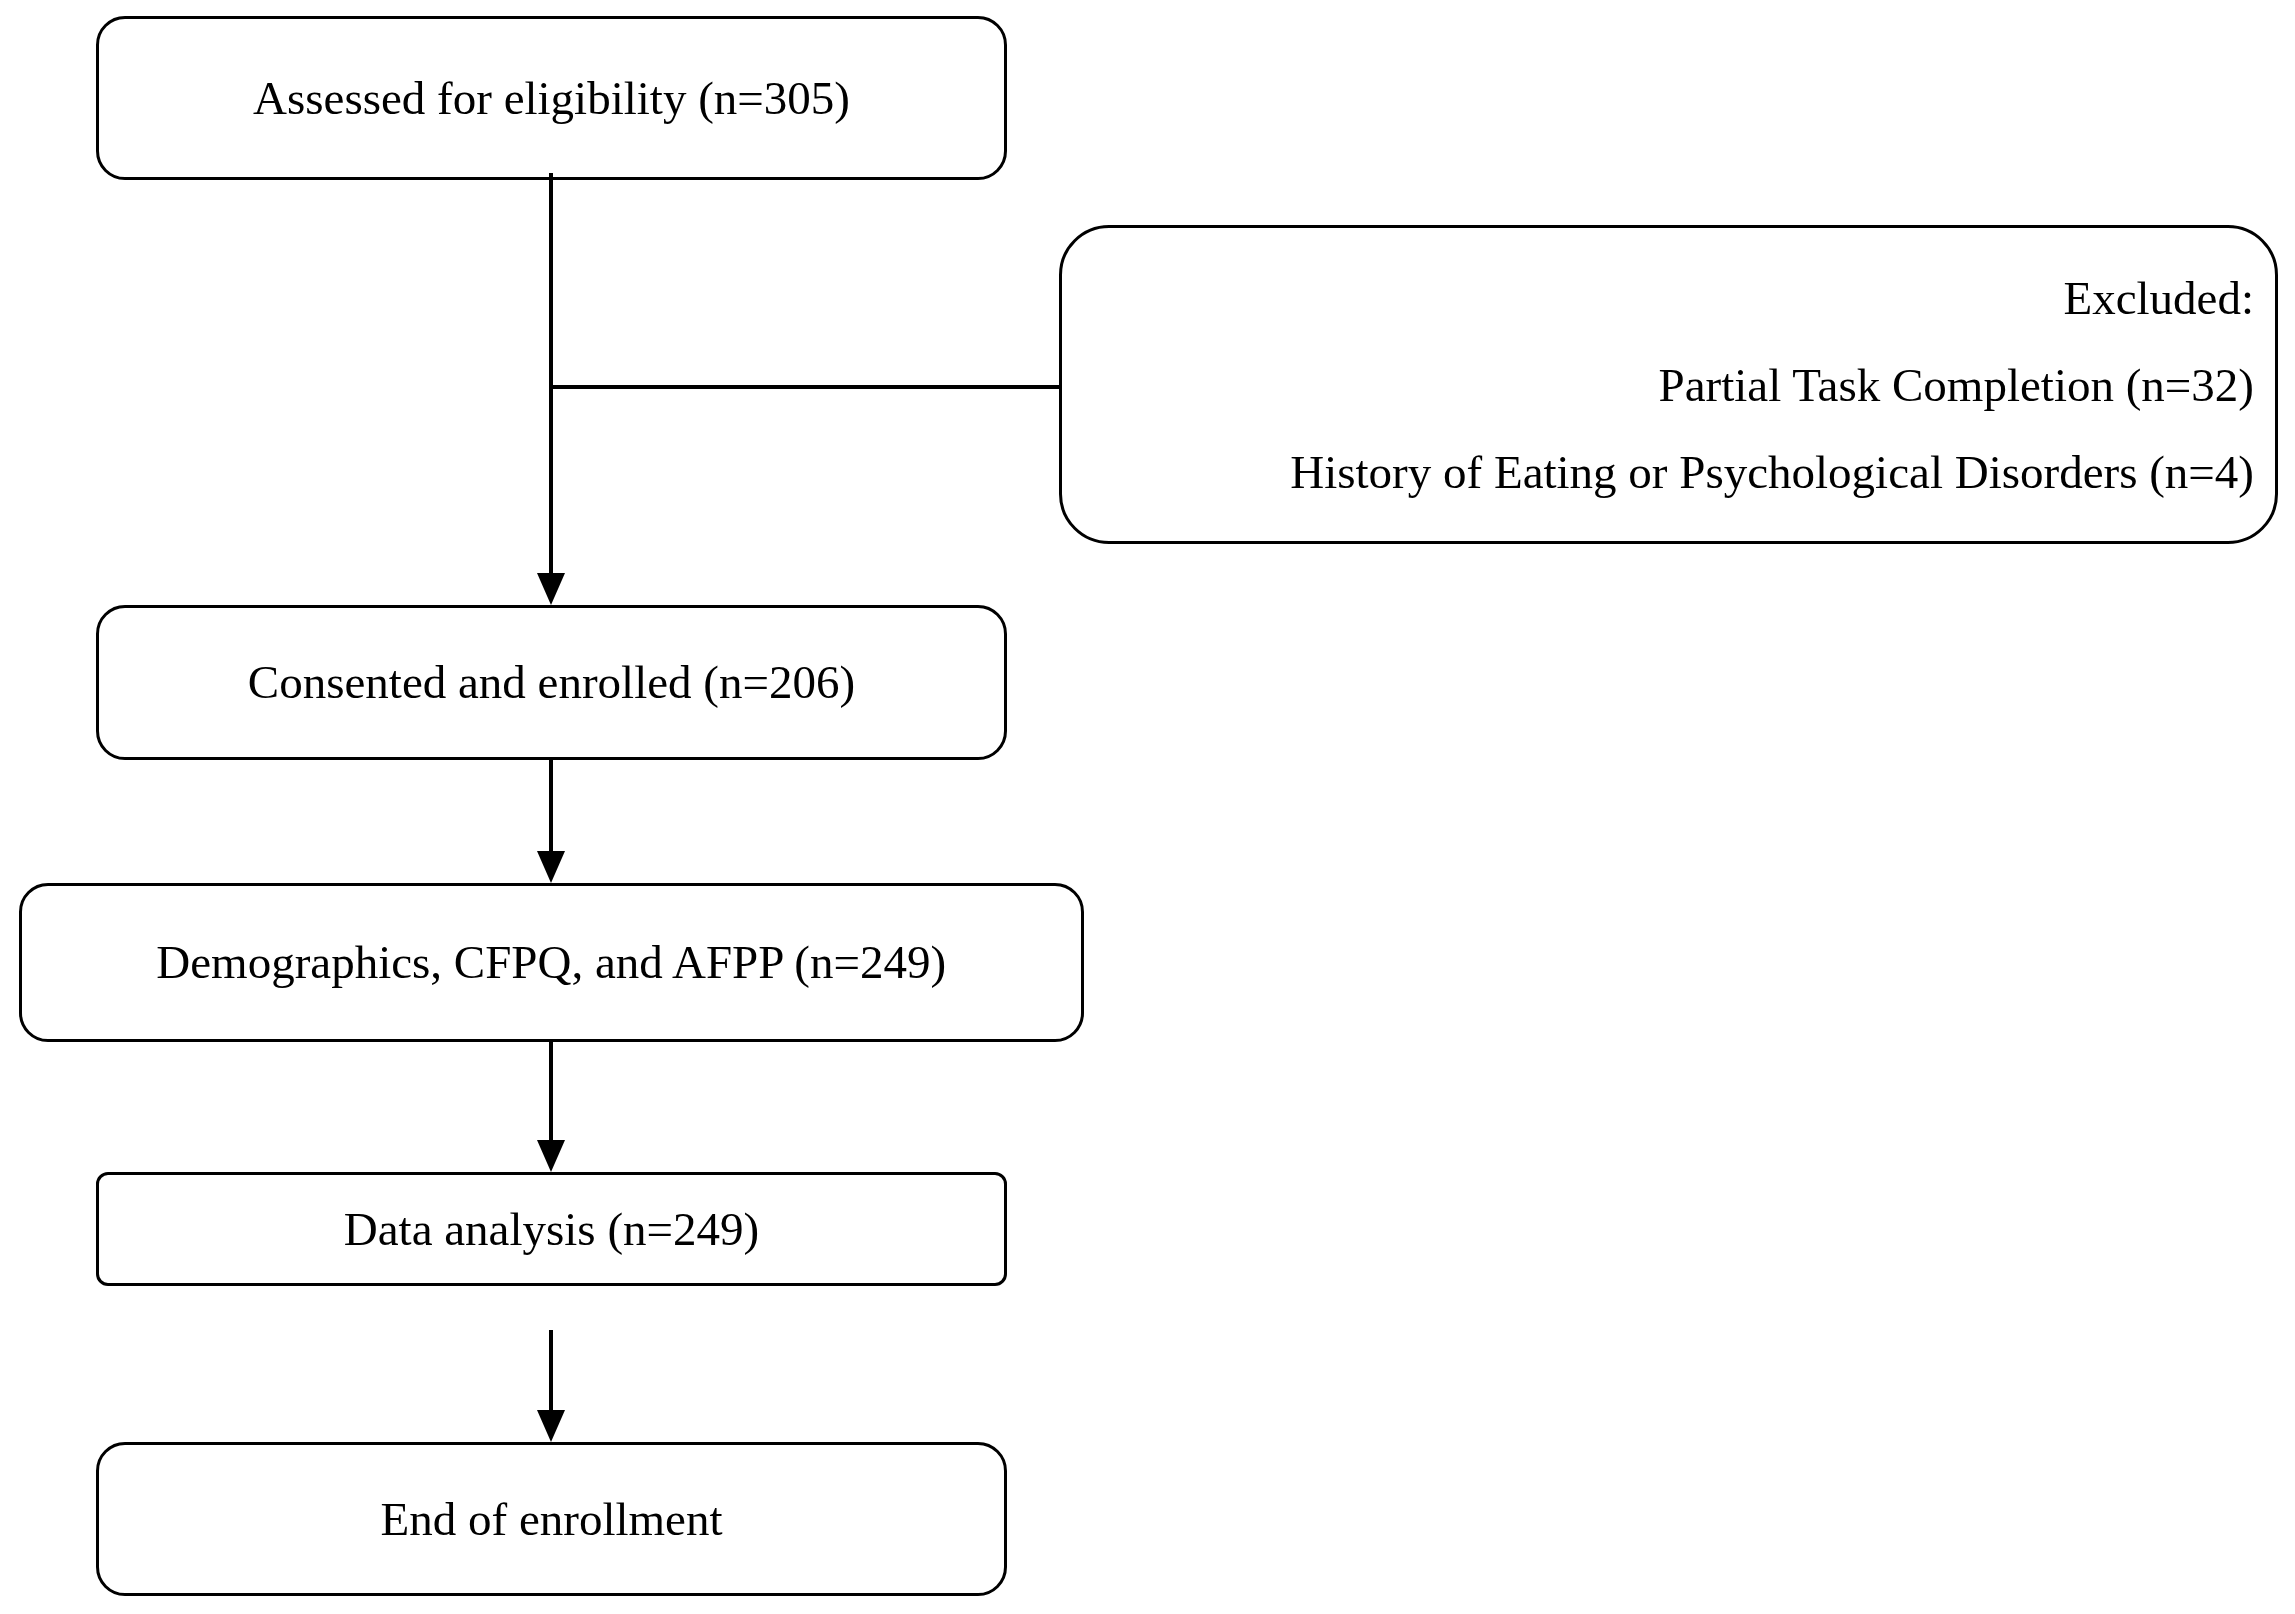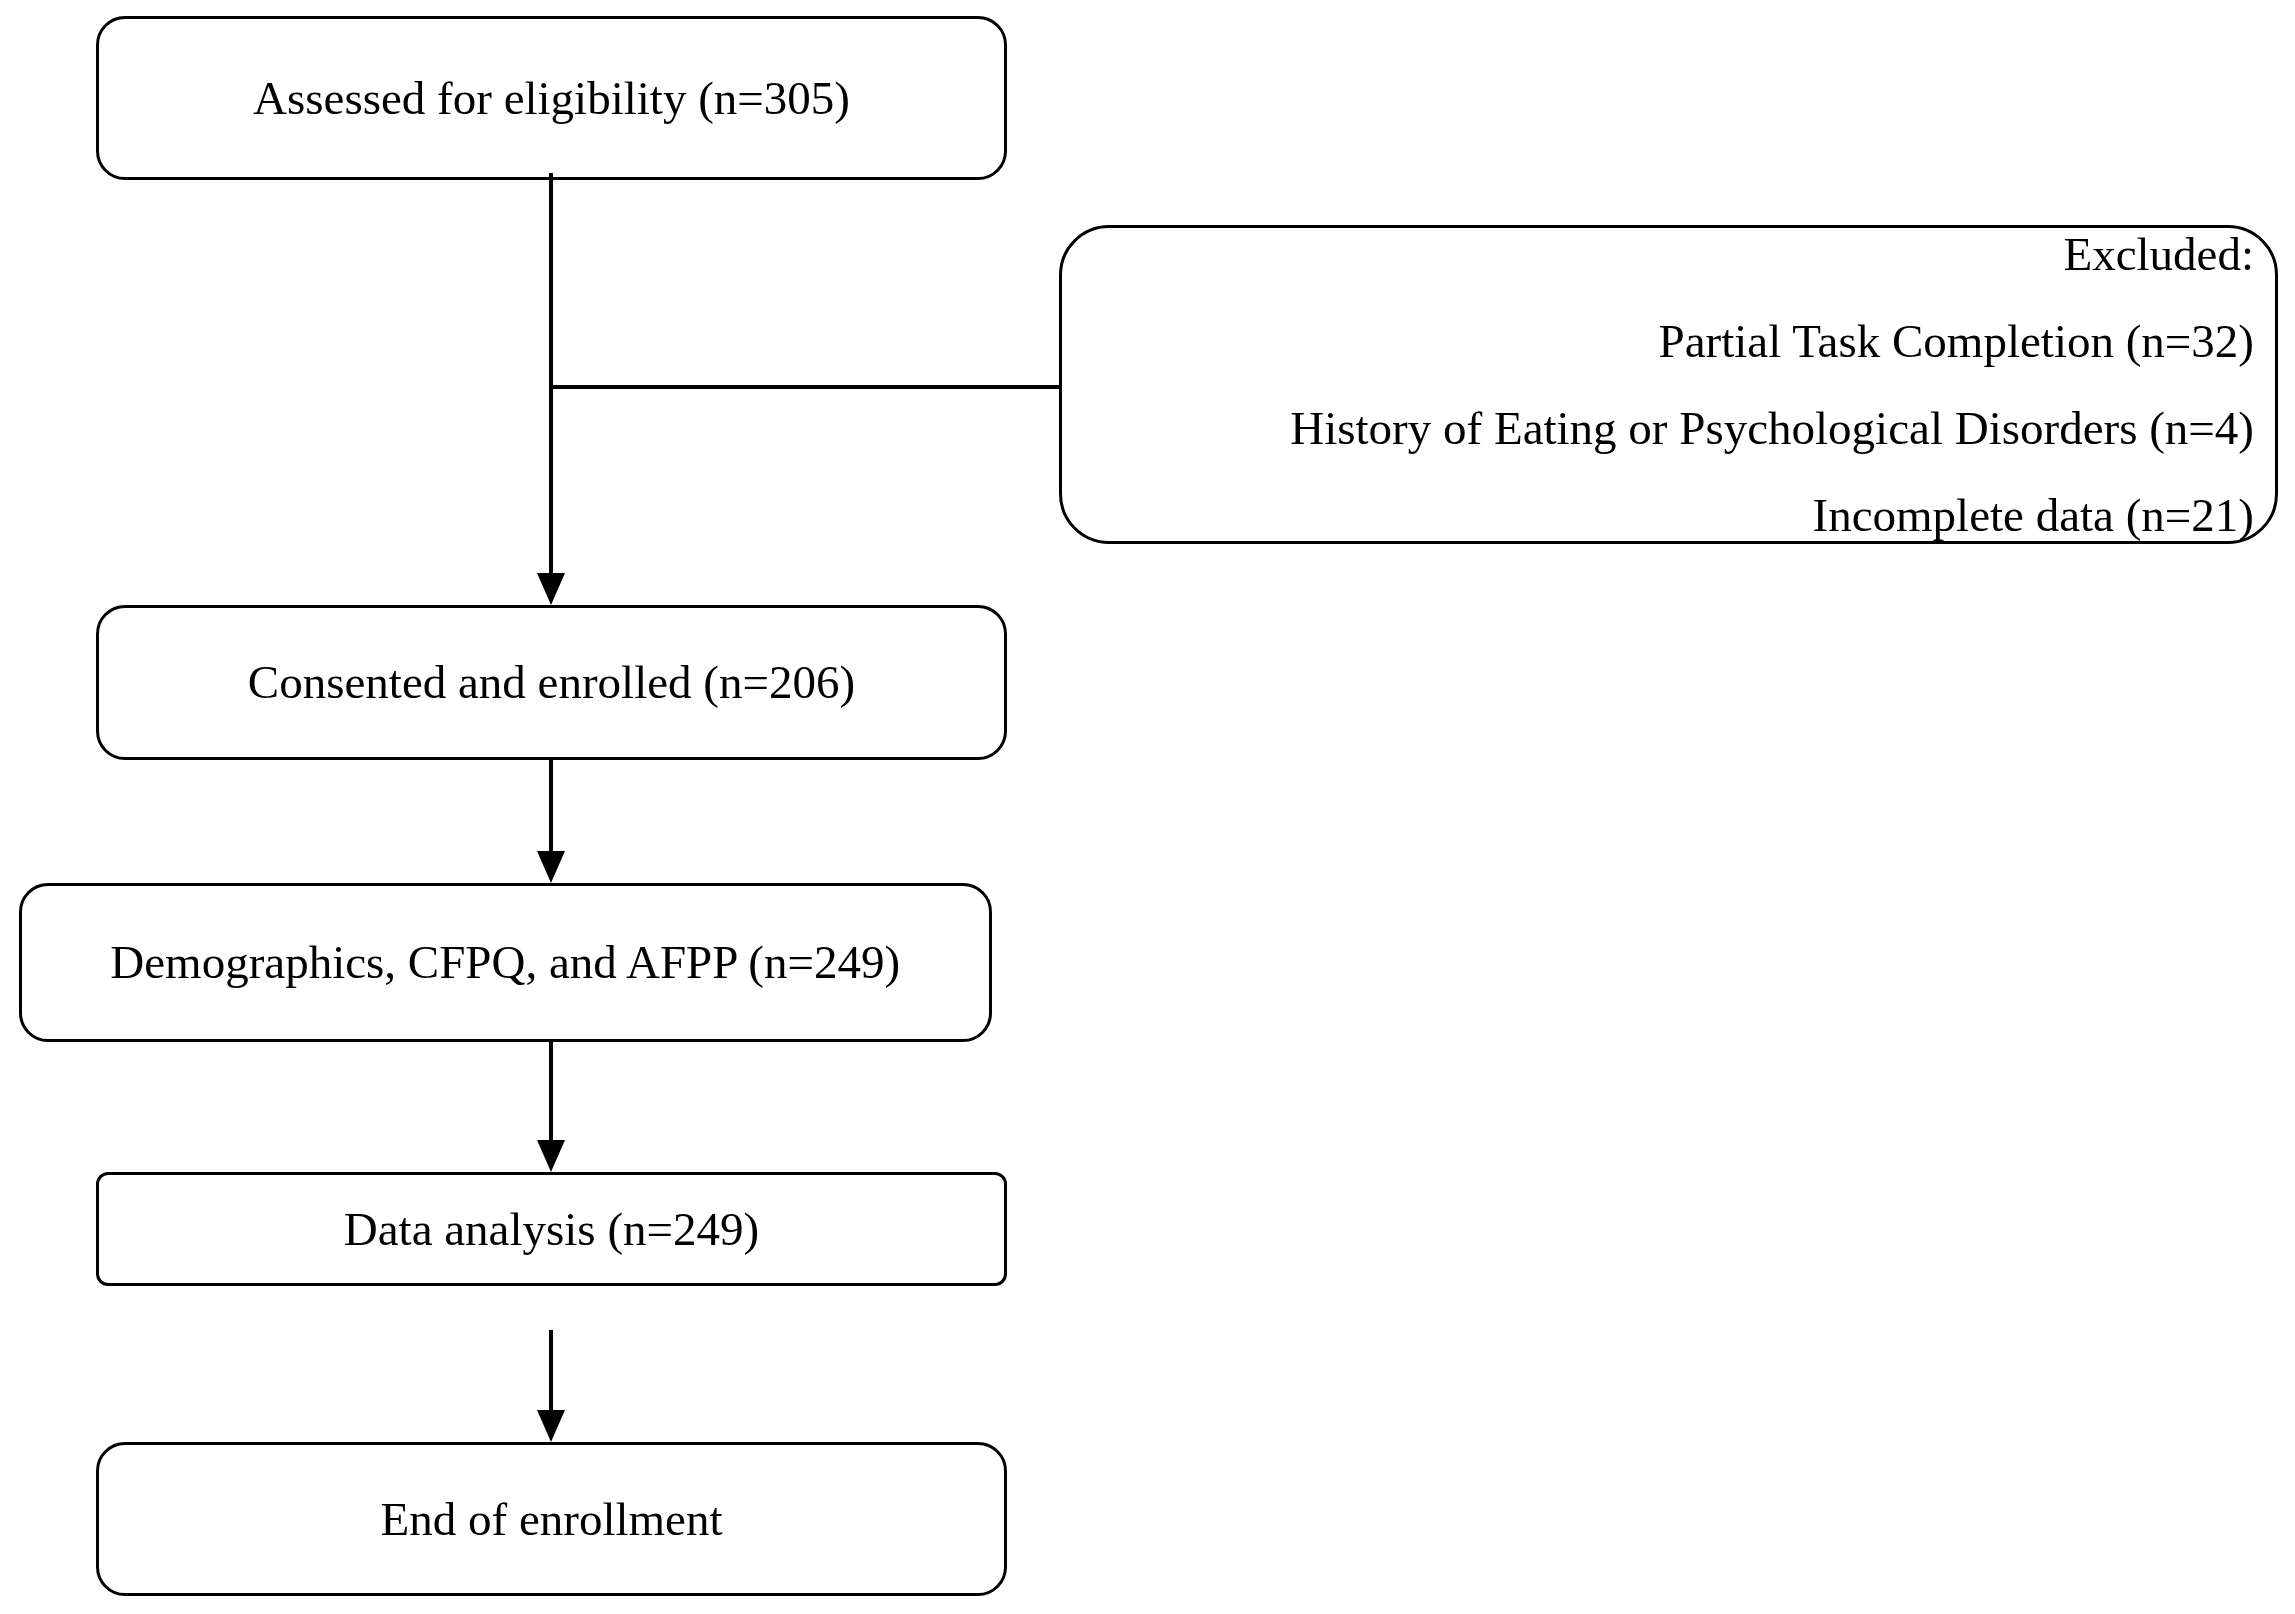--- a/index.html
+++ b/index.html
@@ -27,21 +27,21 @@
     justify-content: center;
     text-align: center;
     color: #000000;
     font-size: 47px;
     line-height: 1.25;
   }
 
   
   .box-eligibility { left: 96px;  top: 16px;   width: 911px; height: 164px; }
   .box-consented   { left: 96px;  top: 605px;  width: 911px; height: 155px; }
-  .box-measures    { left: 18.7px;   top: 883px; width: 973px; height: 159px; }
+  .box-measures    { left: 18.7px;   top: 883px; width: 1065px; height: 159px; }
   .box-analysis    { left: 96px;  top: 1172px; width: 911px; height: 114px; border-radius: 12px; }
   .box-end         { left: 96px;  top: 1442px; width: 911px; height: 154px; }
 
   
   .box-excluded {
     left: 1059px; top: 225px; width: 1219px; height: 319px;
     border-radius: 50px;
     flex-direction: column;
     align-items: flex-end;
     justify-content: center;
@@ -92,21 +92,20 @@
 <div class="canvas">
 
   <div class="node box-eligibility">
     <span>Assessed for eligibility (n=305)</span>
   </div>
 
   <div class="node box-excluded">
     <div class="excluded-title">Excluded:</div>
     <div class="excluded-item">Partial Task Completion (n=32)</div>
     <div class="excluded-item">History of Eating or Psychological Disorders (n=4)</div>
-    <div class="excluded-item">Incomplete data (n=21)</div>
   </div>
 
   <div class="node box-consented">
     <span>Consented and enrolled (n=206)</span>
   </div>
 
   <div class="node box-measures">
     <span>Demographics,  CFPQ, and AFPP (n=249)</span>
   </div>
 

